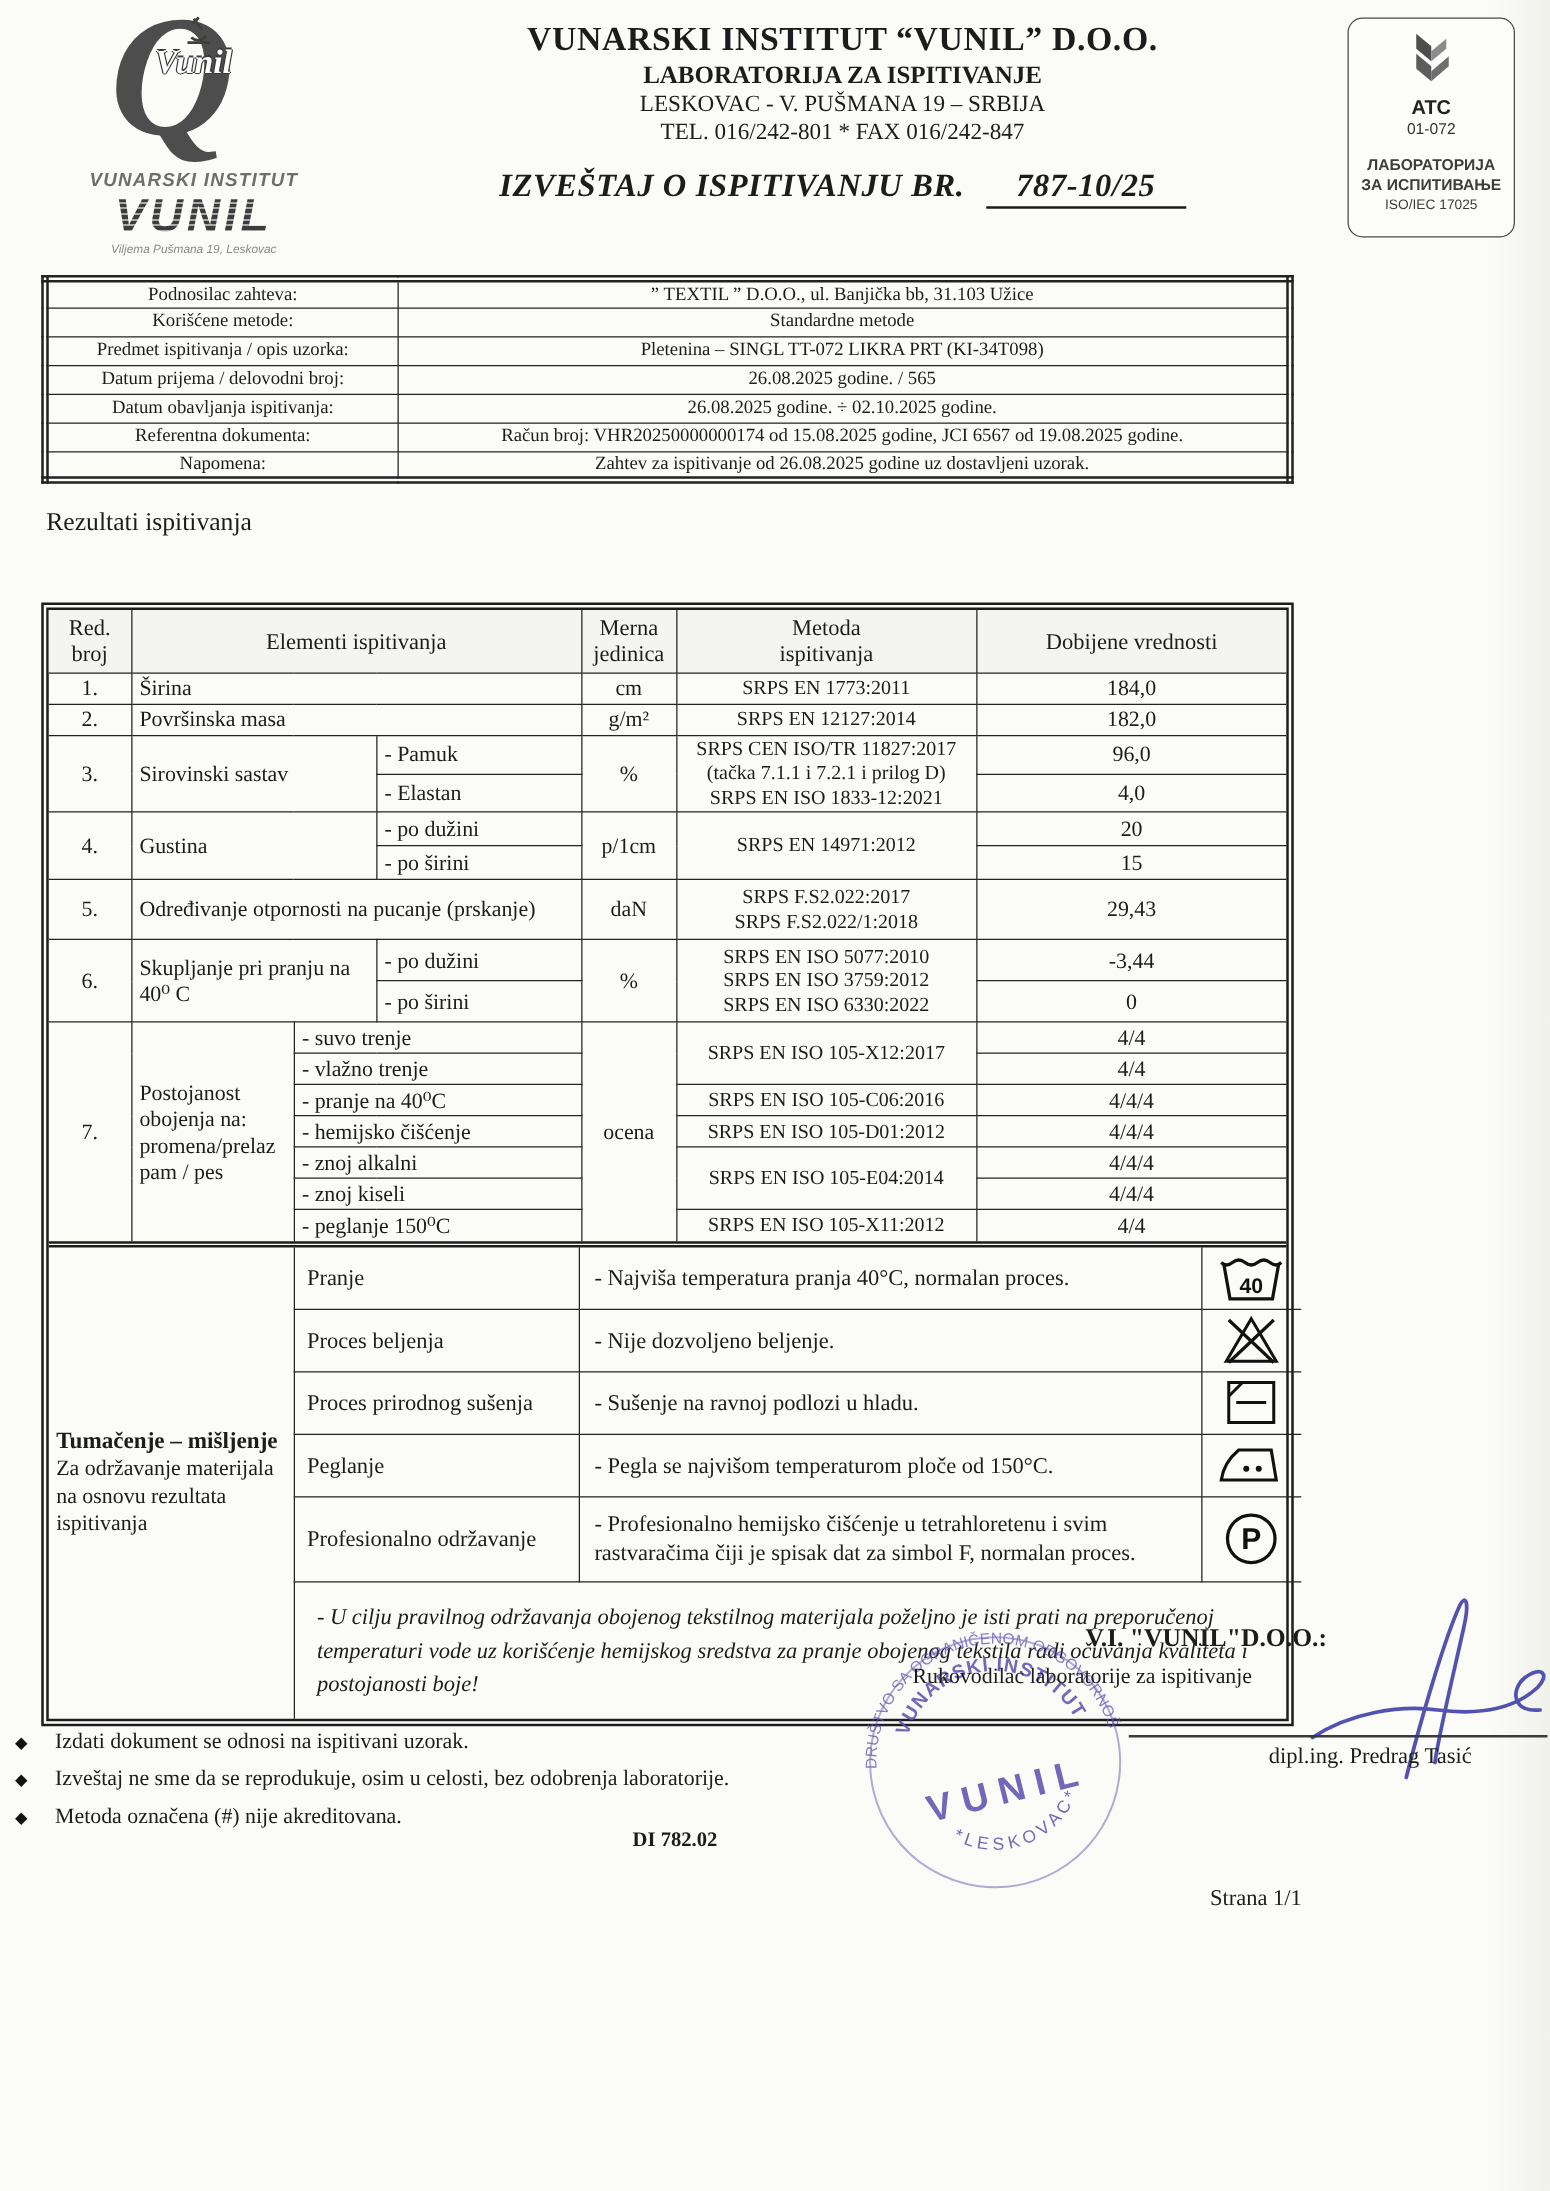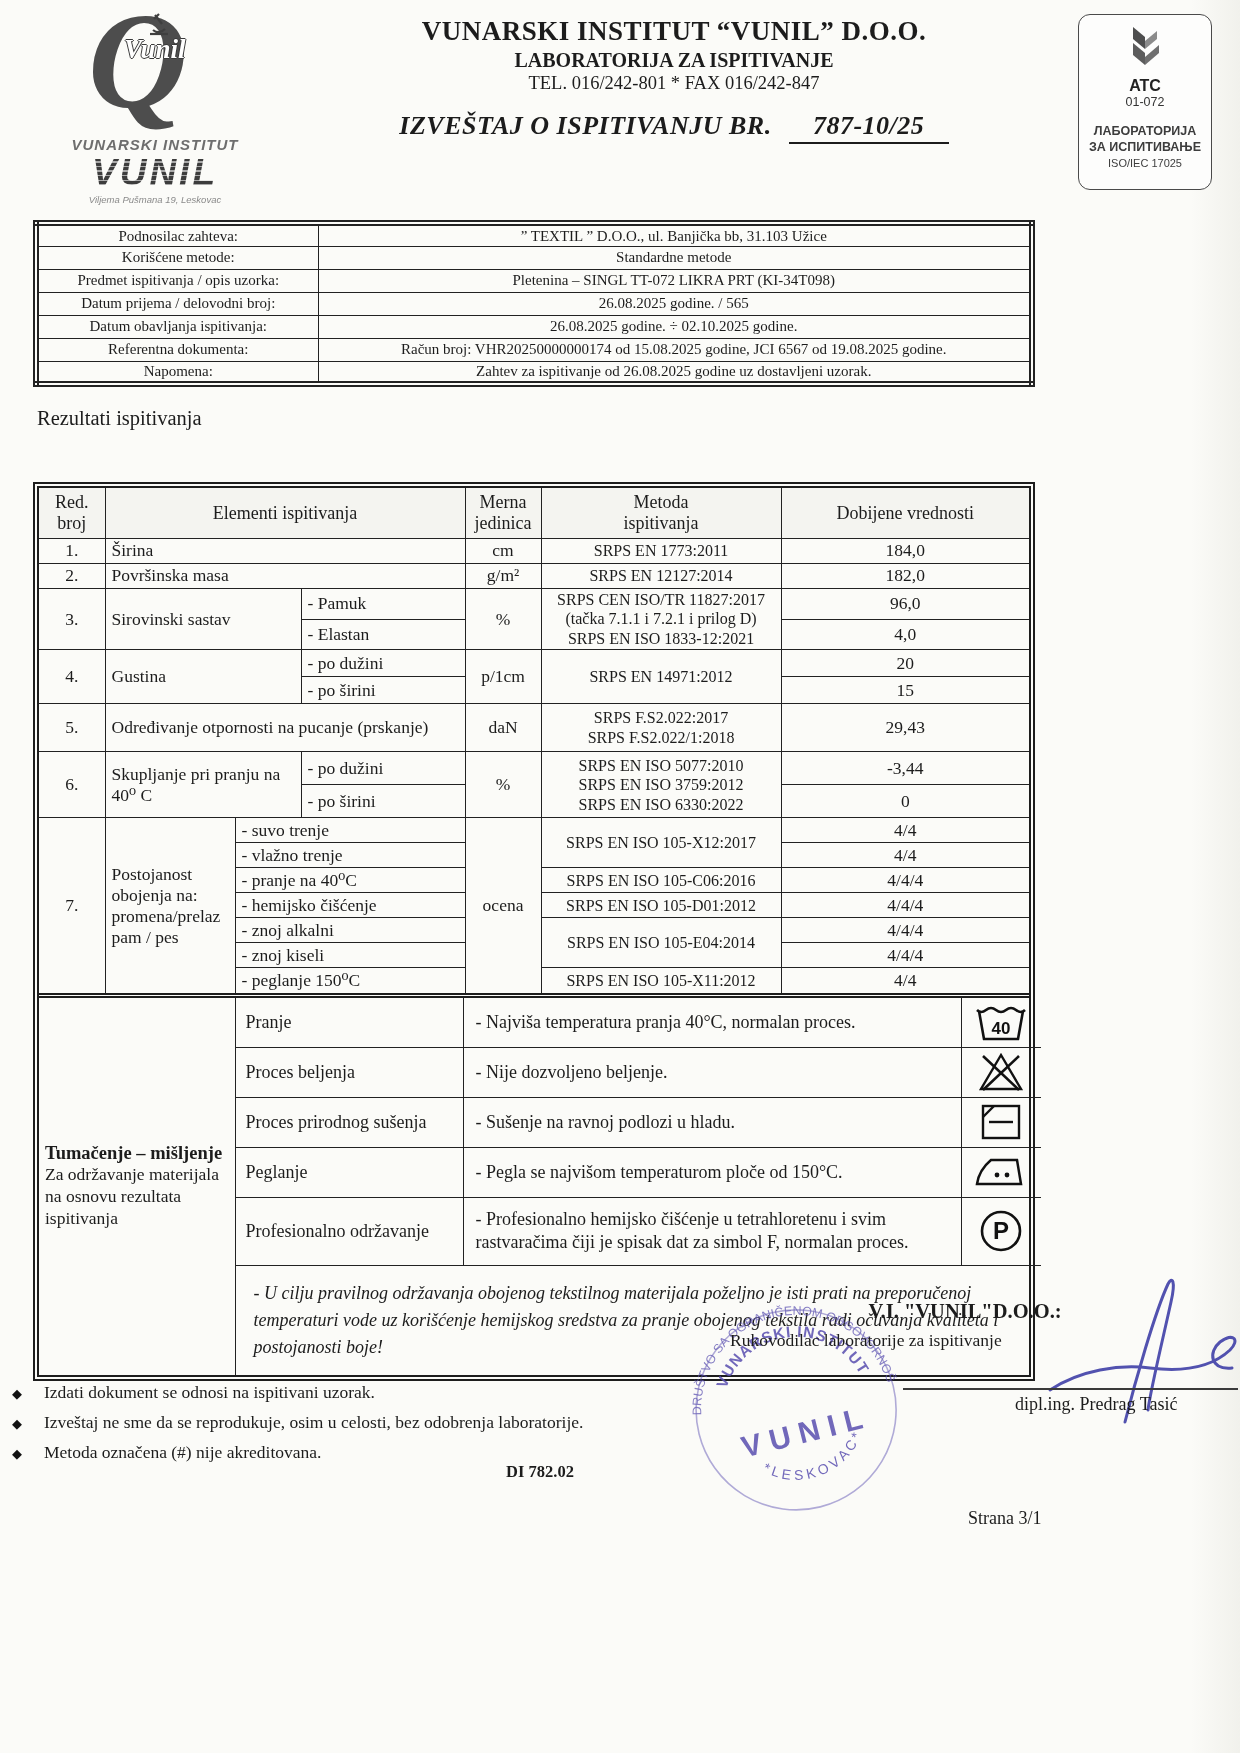--- a/index.html
+++ b/index.html
@@ -101,20 +101,21 @@
         <span class="q-script">Vunil</span>
       </div>
       <div class="logo-inst">VUNARSKI INSTITUT</div>
       <div class="logo-vunil">VUNIL</div>
       <div class="logo-addr">Viljema Pušmana 19, Leskovac</div>
     </div>
 
     <div class="hdr-center">
       <div class="co-name">VUNARSKI INSTITUT “VUNIL” D.O.O.</div>
       <div class="co-lab">LABORATORIJA ZA ISPITIVANJE</div>
+      <div class="co-addr">LESKOVAC - V. PUŠMANA 19 – SRBIJA</div>
       <div class="co-tel">TEL. 016/242-801 * FAX  016/242-847</div>
       <div class="title-row">
         <span>IZVEŠTAJ O ISPITIVANJU BR.</span>
         <span class="report-no">787-10/25</span>
       </div>
     </div>
 
     <div class="atc-badge">
       <svg width="52" height="46" viewBox="0 0 52 46">
         <path d="M14 2 L26 12 L26 24 L14 14 Z" fill="#4e4e4e"></path>
@@ -409,15 +410,15 @@
       <span class="diamond">◆</span>
       <span>Izveštaj ne sme da se reprodukuje, osim u celosti, bez odobrenja laboratorije.</span>
     </div>
     <div class="bullet-line">
       <span class="diamond">◆</span>
       <span>Metoda označena (#) nije akreditovana.</span>
     </div>
   </div>
 
   <div class="abs doc-id">DI 782.02</div>
-  <div class="abs page-num">Strana 3/1</div>
+  <div class="abs page-num">Strana 1/1</div>
 
 </div>
 
 </body></html>

